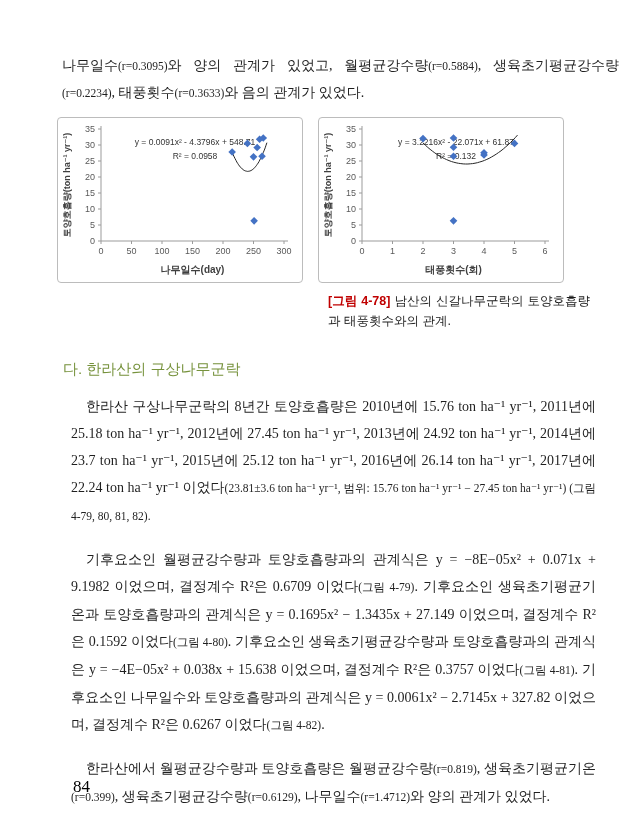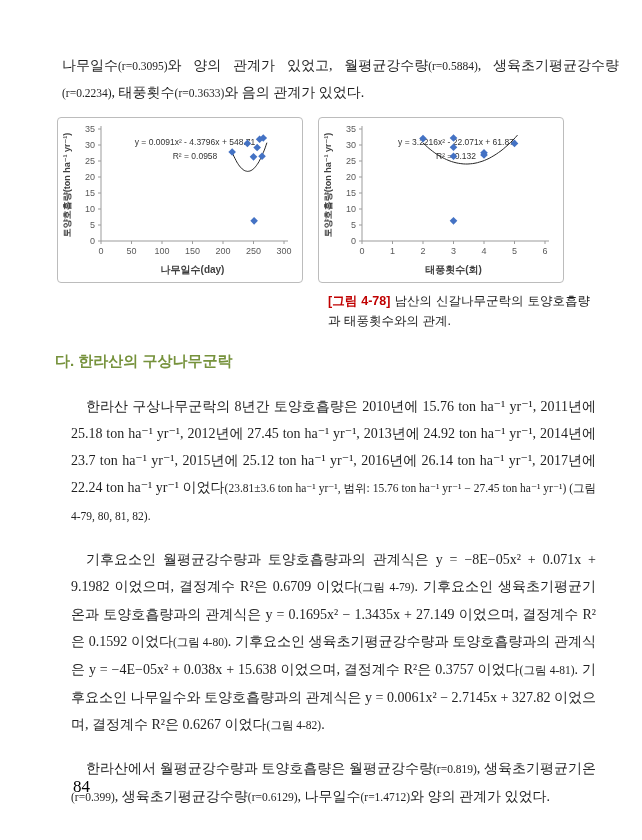--- a/index.html
+++ b/index.html
@@ -20,23 +20,23 @@
   .chart-box svg{display:block;font-family:"Liberation Sans","DejaVu Sans",sans-serif;}
   .caption{
     position:absolute;width:262px;margin:0;
     font-family:"Liberation Sans","DejaVu Sans",sans-serif;
     font-size:12.5px;line-height:19.5px;color:#1a1a1a;text-align:justify;
   }
   .cap-left{left:45px;top:292px;}
   .cap-right{left:300px;top:292px;margin-left:28px;}
   .cap-label{color:var(--accent-red,#C00000);font-weight:bold;}
   .heading{
-    position:absolute;left:55px;top:352px;margin:0;
+    position:absolute;left:55px;top:352px;margin:8px;
     font-family:"Liberation Sans","DejaVu Sans",sans-serif;
-    font-size:15px;font-weight:bold;color:var(--heading-green,#76923C);
+    font-size:15px;font-weight:normal;color:var(--heading-green,#76923C);
   }
   .body-text{position:absolute;left:55px;top:377px;width:557px;}
   .para{margin:16px;font-size:14px;line-height:27px;text-align:justify;}
   .para.indent{text-indent:15px;}
   .sm{font-size:11.5px;}
   .page-number{
     position:absolute;left:53px;top:777px;font-size:17px;color:#000000;margin-left:20px;
   }
 </style>
 </head>

